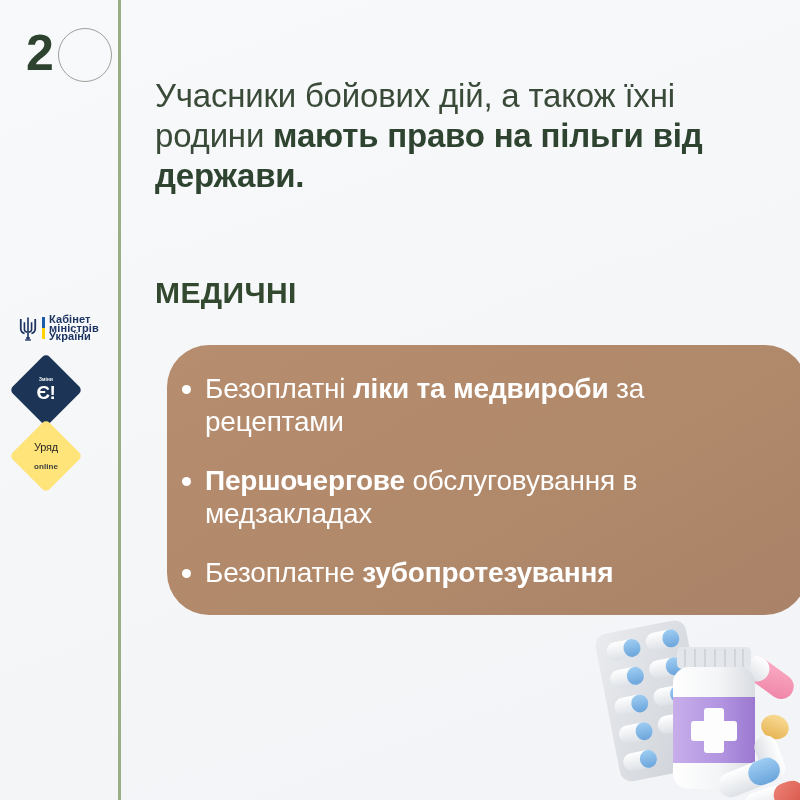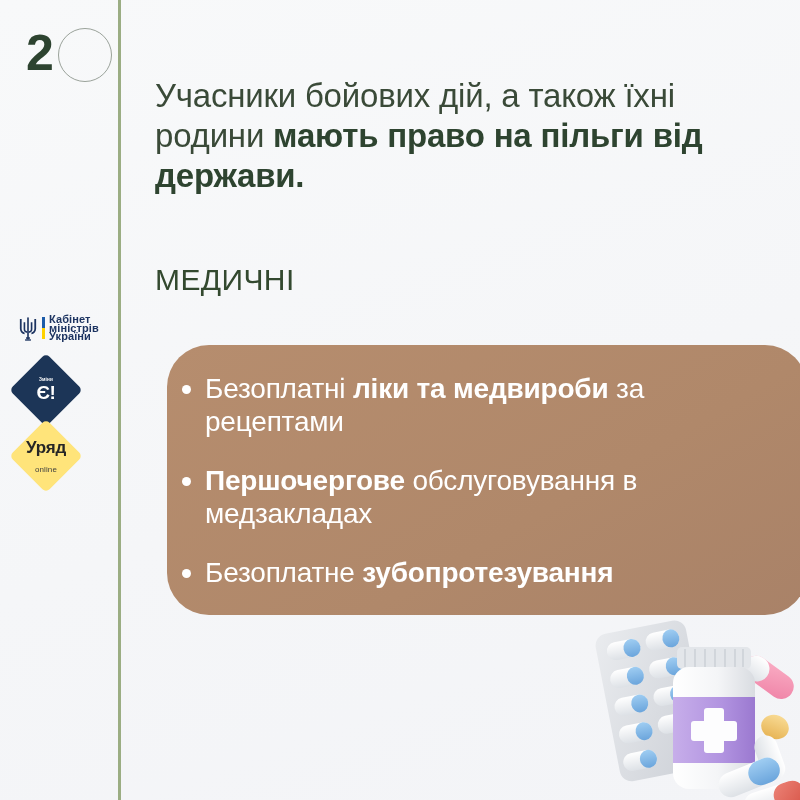--- a/index.html
+++ b/index.html
@@ -133,29 +133,29 @@
     letter-spacing: .2px;
     margin-bottom: 1px;
   }
   .zminy-big {
     font-size: 19px;
     font-weight: 700;
     color: #ffffff;
     letter-spacing: -.5px;
   }
   .uryad-big {
-    font-size: 17px;
-    font-weight: 700;
+    font-size: 11px;
+    font-weight: 400;
     color: #262626;
     letter-spacing: -.2px;
     text-align: right;
   }
   .uryad-small {
     font-size: 8px;
-    font-weight: 400;
+    font-weight: 700;
     color: #3f3f3f;
     letter-spacing: .1px;
     margin-top: 10px;
   }
 
   
   .main {
     position: absolute;
     left: 148px;
     top: 0;
@@ -175,24 +175,24 @@
     font-weight: 400;
     letter-spacing: -.2px;
   }
   .headline b {
     font-weight: 700;
     color: #2e4430;
   }
 
   .section-title {
     position: absolute;
-    top: 263px;
+    top: 276px;
     left: 0;
     font-size: 30px;
-    font-weight: 400;
+    font-weight: 700;
     color: #33492f;
     letter-spacing: .4px;
   }
 
   
   .benefits-card {
     position: absolute;
     top: 345px;
     left: 12px;
     width: 640px;

